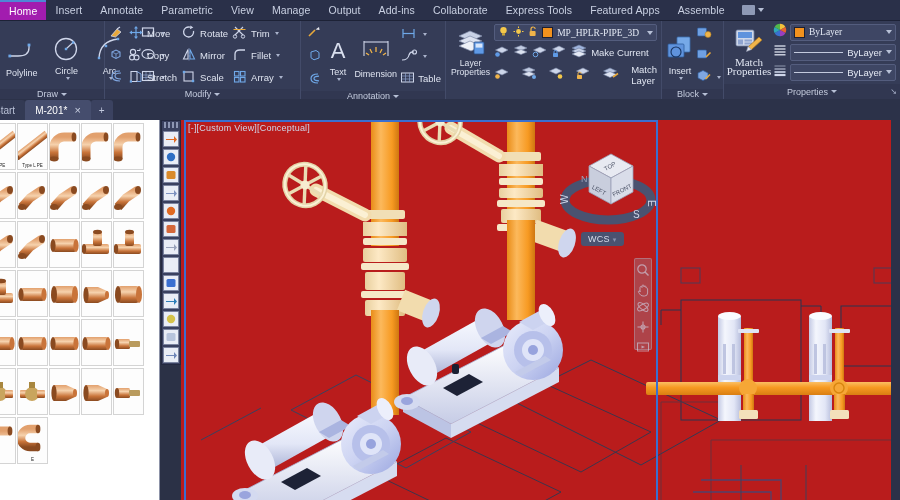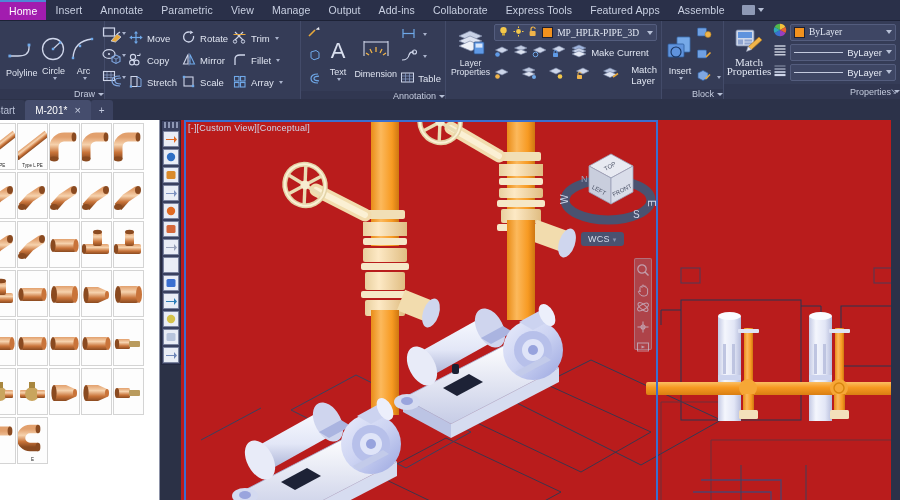--- a/index.html
+++ b/index.html
@@ -39,21 +39,21 @@
   
   .ribbon {
     position: absolute; top: 21px; left: 0; width: 900px; height: 78px;
     background: #353c57; display: flex; align-items: stretch;
   }
   .panel { position: relative; display: flex; flex-direction: column;
            border-right: 1px solid #434b69; }
   .panel-content { flex: 1; display: flex; align-items: center; padding: 2px 4px; }
   .panel-title {
     height: 15px; font-size: 9px; color: #c4cbdd; text-align: center;
-    display: flex; align-items: center; justify-content: flex-end; gap: 3px;
+    display: flex; align-items: center; justify-content: center; gap: 3px;
     background: #313751;
   }
   .panel-title .tcaret { width:0;height:0;border-left:3px solid transparent;border-right:3px solid transparent;border-top:3px solid #b7c0d6; }
 
   .bigbtn {
     display: flex; flex-direction: column; align-items: center; justify-content: flex-start;
     width: 46px; padding-top: 2px; color: #dfe4f0; font-size: 9px; gap: 1px;
   }
   .bigbtn .glyph { height: 32px; display:flex; align-items:center; justify-content:center; }
   .bigbtn .lbl { line-height: 10px; text-align:center; }
@@ -203,21 +203,21 @@
     <div class="tab-winicon">
       <span class="box"></span>
       <span class="caret"></span>
     </div>
     <div class="spacer"></div>
   </div>
 
   <div class="ribbon">
 
     <div class="panel" style="width:105px">
-      <div class="panel-content" style="gap:1px;padding-left:6px;">
+      <div class="panel-content" style="gap:14px;padding-left:6px;">
         <div class="bigbtn">
           <span class="glyph">
             <svg width="30" height="24" viewBox="0 0 30 24">
               <path d="M3 17 L11 17 Q22 17 22 9 L22 6" fill="none" stroke="#cfd6ea" stroke-width="1.3"></path>
               <rect x="1.4" y="15.6" width="2.8" height="2.8" fill="#6fa8e8"></rect>
               <rect x="20.6" y="4.6" width="2.8" height="2.8" fill="#6fa8e8"></rect>
             </svg>
           </span>
           <span class="lbl">Polyline</span>
         </div>
@@ -418,20 +418,24 @@
                     <rect x="8.5" y="2.5" width="4.5" height="4.5"></rect>
                     <rect x="2.5" y="8.5" width="4.5" height="4.5"></rect>
                     <rect x="8.5" y="8.5" width="4.5" height="4.5"></rect>
                   </g>
                 </svg>
             </span>
             <span class="lbl">Array</span>
             <span class="mini-caret"></span>
           </div>
         </div>
+      </div>
+      <div class="panel-title">
+        <span>Modify</span>
+        <span class="tcaret"></span>
       </div>
     </div>
 
     <div class="panel" style="width:145px">
       <div class="panel-content" style="gap:3px; padding-left:6px;">
         <div class="icol" style="gap:3px;">
           <div class="smallrow">
             <span>
               <svg width="15" height="13" viewBox="0 0 15 13">
                   <path d="M2 10 L8 4" stroke="#e8a93b" stroke-width="1.6"></path>

